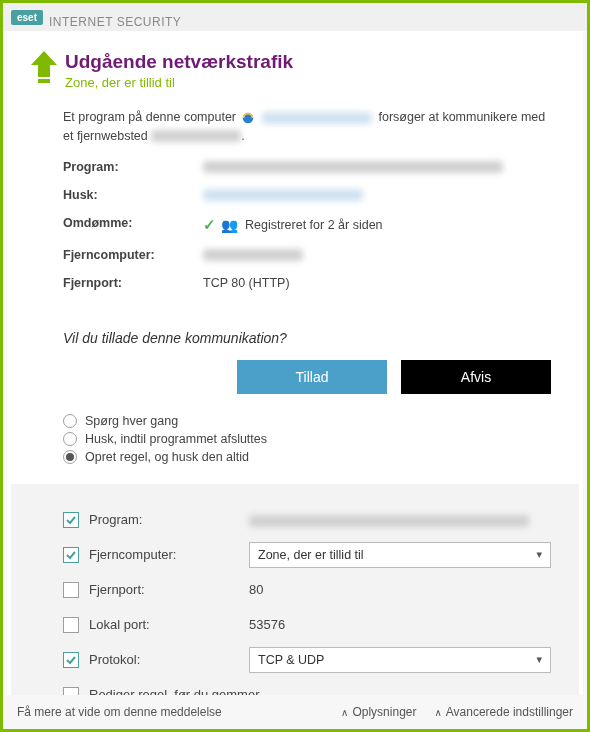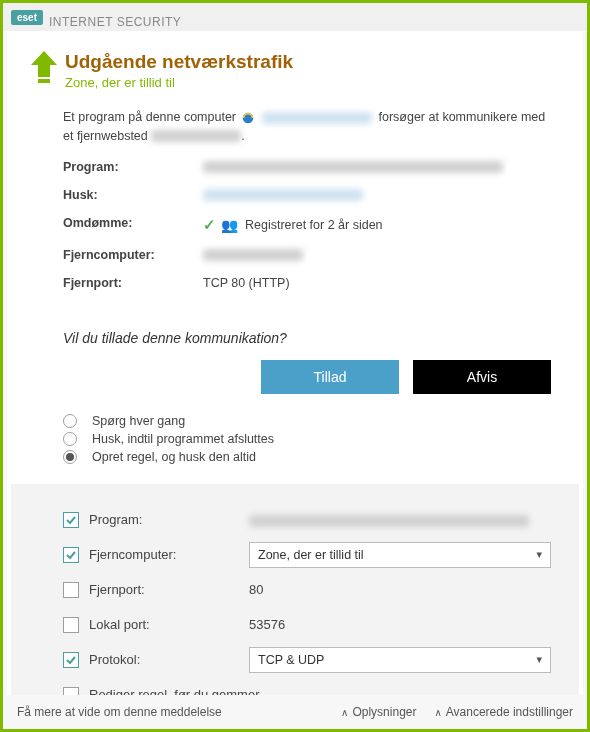--- a/index.html
+++ b/index.html
@@ -9,21 +9,21 @@
   
   .titlebar { height: 28px; background: #f0f0f0; display: flex; align-items: center; padding: 1px 8px; color: #777; font-size: 12px; letter-spacing: .5px; }
   .eset-badge { background: #4aa0a0; color: #fff; font-weight: bold; font-size: 10px; padding: 2px 6px; border-radius: 2px; margin-right: 6px; letter-spacing: 0; }
   .titlebar .thin { font-weight: 300; color:#888;margin-top:9px;}
 
   .content { flex: 1; background: #fff; margin: 0 4px; display: flex; flex-direction: column; overflow: hidden; }
 
   .hdr { display: flex; padding: 20px 22px 14px 22px; }
   .hdr-icon { width: 36px; flex: none; }
   .hdr-icon svg { width: 30px; height: 34px; }
-  .hdr h1 { color: #a16207; font-size: 19px; font-weight: 600; }
+  .hdr h1 { color: #701a75; font-size: 19px; font-weight: 600; }
   .hdr .sub { color: #7fba00; font-size: 13px; margin-top: 2px; }
 
   .section { padding: 4px 32px 16px 56px; font-size: 12.5px; }
   .intro { color:#444; line-height: 1.5; }
   .blur { display:inline-block; background:#cfe2f0; filter: blur(3px); border-radius:4px; height:12px; vertical-align:middle; }
   .blur.b1 { width:110px; margin: 0 3px; }
   .blur.b2 { width:90px; }
   .blur.row { width:300px; }
   .blur.rowA { width:160px; }
   .blur.rowB { width:100px; }
@@ -37,26 +37,26 @@
   .kv .vblue { color:#3a8fd0; }
   .repu { display:flex; align-items:center; gap:6px; }
   .check { color:#4caf50; font-size:15px; font-weight:bold; }
   .people { color:#4a8bc2; font-size:14px; }
 
   .divider { height:1px; background:#e4e4e4; margin: 6px 4px 0 4px; }
 
   .question { font-size:14px; color:#333; padding: 18px 32px 14px 56px; font-style: italic; }
 
   .btnrow { display:flex; justify-content:flex-end; gap:14px; padding: 0 32px 16px 56px; }
-  .btn { width: 138px; height: 34px; display:flex; align-items:center; justify-content:center; font-size:14px; cursor:pointer; color:#fff; border:none; }
+  .btn { width: 150px; height: 34px; display:flex; align-items:center; justify-content:center; font-size:14px; cursor:pointer; color:#fff; border:none; }
   .btn.allow { background:#4aa0c8; }
   .btn.deny  { background:#000000; }
 
   .radios { padding: 0 32px 16px 56px; }
-  .radio-row { display:flex; align-items:center; gap:15px; margin:4px 0; font-size:12.5px; color:#444; }
+  .radio-row { display:flex; align-items:center; gap:8px; margin:4px 0; font-size:12.5px; color:#444; }
   .radio { width:14px; height:14px; border:1.5px solid #9e9e9e; border-radius:50%; position:relative; flex:none; }
   .radio.sel::after { content:""; position:absolute; inset:2px; border-radius:50%; background:#555; }
 
   .rulebox { background:#f3f3f3; margin: 0 4px; padding: 14px 28px 18px 52px; }
   .rb-row { display:flex; align-items:center; margin: 9px 0; min-height:26px; }
   .rb-check { width:16px; height:16px; border:1.5px solid #9e9e9e; background:#fff; margin-right:10px; display:flex; align-items:center; justify-content:center; flex:none; }
   .rb-check.on { border-color:#4aa0a0; }
   .rb-check.on svg { width:12px; height:12px; }
   .rb-label { width: 160px; color:#444; }
   .rb-val { flex:1; color:#444; }

